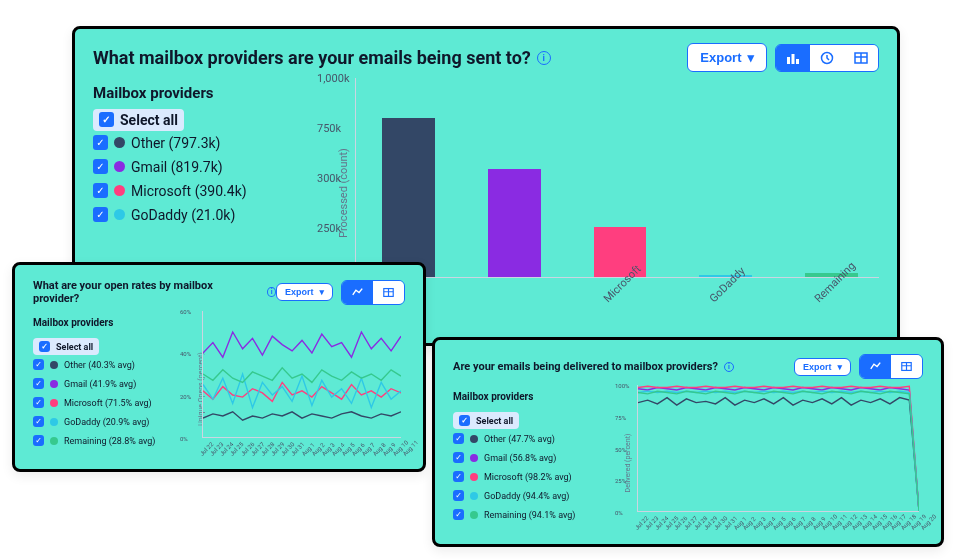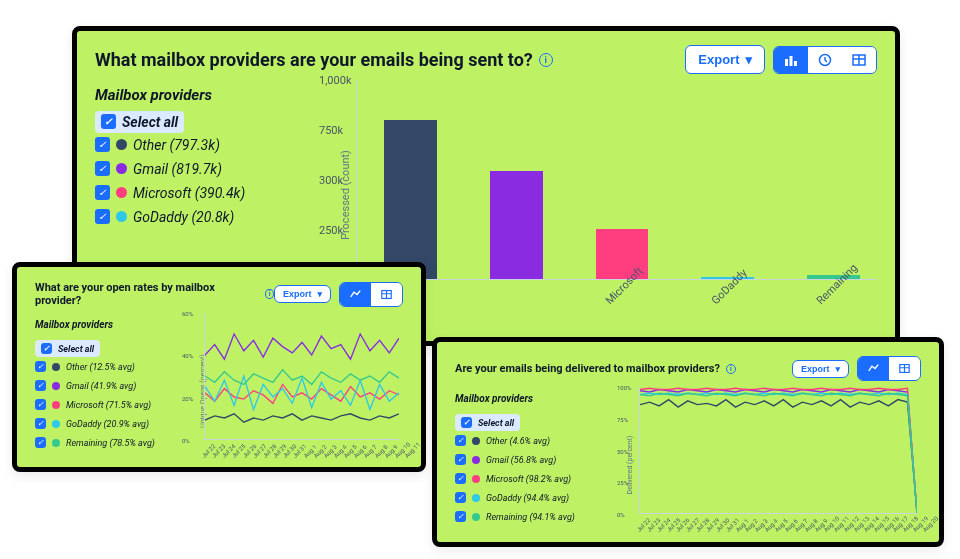--- a/index.html
+++ b/index.html
@@ -7,22 +7,22 @@
     margin: 0;
     font-family: -apple-system, BlinkMacSystemFont, "Segoe UI", Roboto, sans-serif;
     background: #fff;
     color: #0f172a;
     width: 960px;
     height: 559px;
     position: relative;
     overflow: hidden;
   }
   .card {
-    background: #bef264;
-    border: 5px solid #000000;
+    background: #5eead4;
+    border: 3px solid #000000;
     border-radius: 8px;
     box-shadow: 0 4px 12px rgba(0,0,0,0.08);
     position: absolute;
   }
   .card-header {
     display: flex;
     align-items: center;
     justify-content: space-between;
     padding: 14px 18px 6px;
   }
@@ -80,21 +80,20 @@
     color: #1a6dff;
     background: #fff;
   }
   .body {
     display: flex;
     padding: 0 18px 18px;
     gap: 12px;
   }
   .legend-panel {
     flex: 0 0 auto;
-    font-style: italic;
   }
   .legend-title {
     font-weight: 700;
     margin: 6px 0 6px;
   }
   .legend-item {
     display: flex;
     align-items: center;
     gap: 6px;
     padding: 4px 0;
@@ -250,21 +249,21 @@
             <span>Gmail (819.7k)</span>
           </div>
           <div class="legend-item">
             <span class="chk">✓</span>
             <span class="swatch" style="background:#ff3e7f"></span>
             <span>Microsoft (390.4k)</span>
           </div>
           <div class="legend-item">
             <span class="chk">✓</span>
             <span class="swatch" style="background:#2ec9e6"></span>
-            <span>GoDaddy (20.8k)</span>
+            <span>GoDaddy (21.0k)</span>
           </div>
         </div>
     </div>
     <div class="chart-area" style="height:230px">
       <div class="y-axis-label" style="font-size:11px">Processed (count)</div>
       <div id="c1-yticks">
           <div class="y-tick" style="top: 0px; font-size: 11px;">1,000k</div>
           <div class="y-tick" style="top: 50px; font-size: 11px;">750k</div>
           <div class="y-tick" style="top: 100px; font-size: 11px;">300k</div>
           <div class="y-tick" style="top: 150px; font-size: 11px;">250k</div>
@@ -316,41 +315,41 @@
     <div class="legend-panel" style="width:125px">
       <div class="legend-title">Mailbox providers</div>
       <div class="select-all">
         <span class="chk">✓</span>
         <span>Select all</span>
       </div>
       <div id="c2-legend">
           <div class="legend-item">
             <span class="chk">✓</span>
             <span class="swatch" style="background:#334766"></span>
-            <span>Other (12.5% avg)</span>
+            <span>Other (40.3% avg)</span>
           </div>
           <div class="legend-item">
             <span class="chk">✓</span>
             <span class="swatch" style="background:#8a2be2"></span>
             <span>Gmail (41.9% avg)</span>
           </div>
           <div class="legend-item">
             <span class="chk">✓</span>
             <span class="swatch" style="background:#ff3e7f"></span>
             <span>Microsoft (71.5% avg)</span>
           </div>
           <div class="legend-item">
             <span class="chk">✓</span>
             <span class="swatch" style="background:#2ec9e6"></span>
             <span>GoDaddy (20.9% avg)</span>
           </div>
           <div class="legend-item">
             <span class="chk">✓</span>
             <span class="swatch" style="background:#36c98e"></span>
-            <span>Remaining (78.5% avg)</span>
+            <span>Remaining (28.8% avg)</span>
           </div>
         </div>
     </div>
     <div class="chart-area" style="height:155px">
       <div class="y-axis-label" style="font-size:7px">Unique Opens (percent)</div>
       <div id="c2-yticks">
           <div class="y-tick" style="top: 0px; left: 10px; font-size: 6px;">60%</div>
           <div class="y-tick" style="top: 42.3333px; left: 10px; font-size: 6px;">40%</div>
           <div class="y-tick" style="top: 84.6667px; left: 10px; font-size: 6px;">20%</div>
           <div class="y-tick" style="top: 127px; left: 10px; font-size: 6px;">0%</div>
@@ -422,21 +421,21 @@
     <div class="legend-panel" style="width:140px">
       <div class="legend-title">Mailbox providers</div>
       <div class="select-all">
         <span class="chk">✓</span>
         <span>Select all</span>
       </div>
       <div id="c3-legend">
           <div class="legend-item">
             <span class="chk">✓</span>
             <span class="swatch" style="background:#334766"></span>
-            <span>Other (4.6% avg)</span>
+            <span>Other (47.7% avg)</span>
           </div>
           <div class="legend-item">
             <span class="chk">✓</span>
             <span class="swatch" style="background:#8a2be2"></span>
             <span>Gmail (56.8% avg)</span>
           </div>
           <div class="legend-item">
             <span class="chk">✓</span>
             <span class="swatch" style="background:#ff3e7f"></span>
             <span>Microsoft (98.2% avg)</span>

